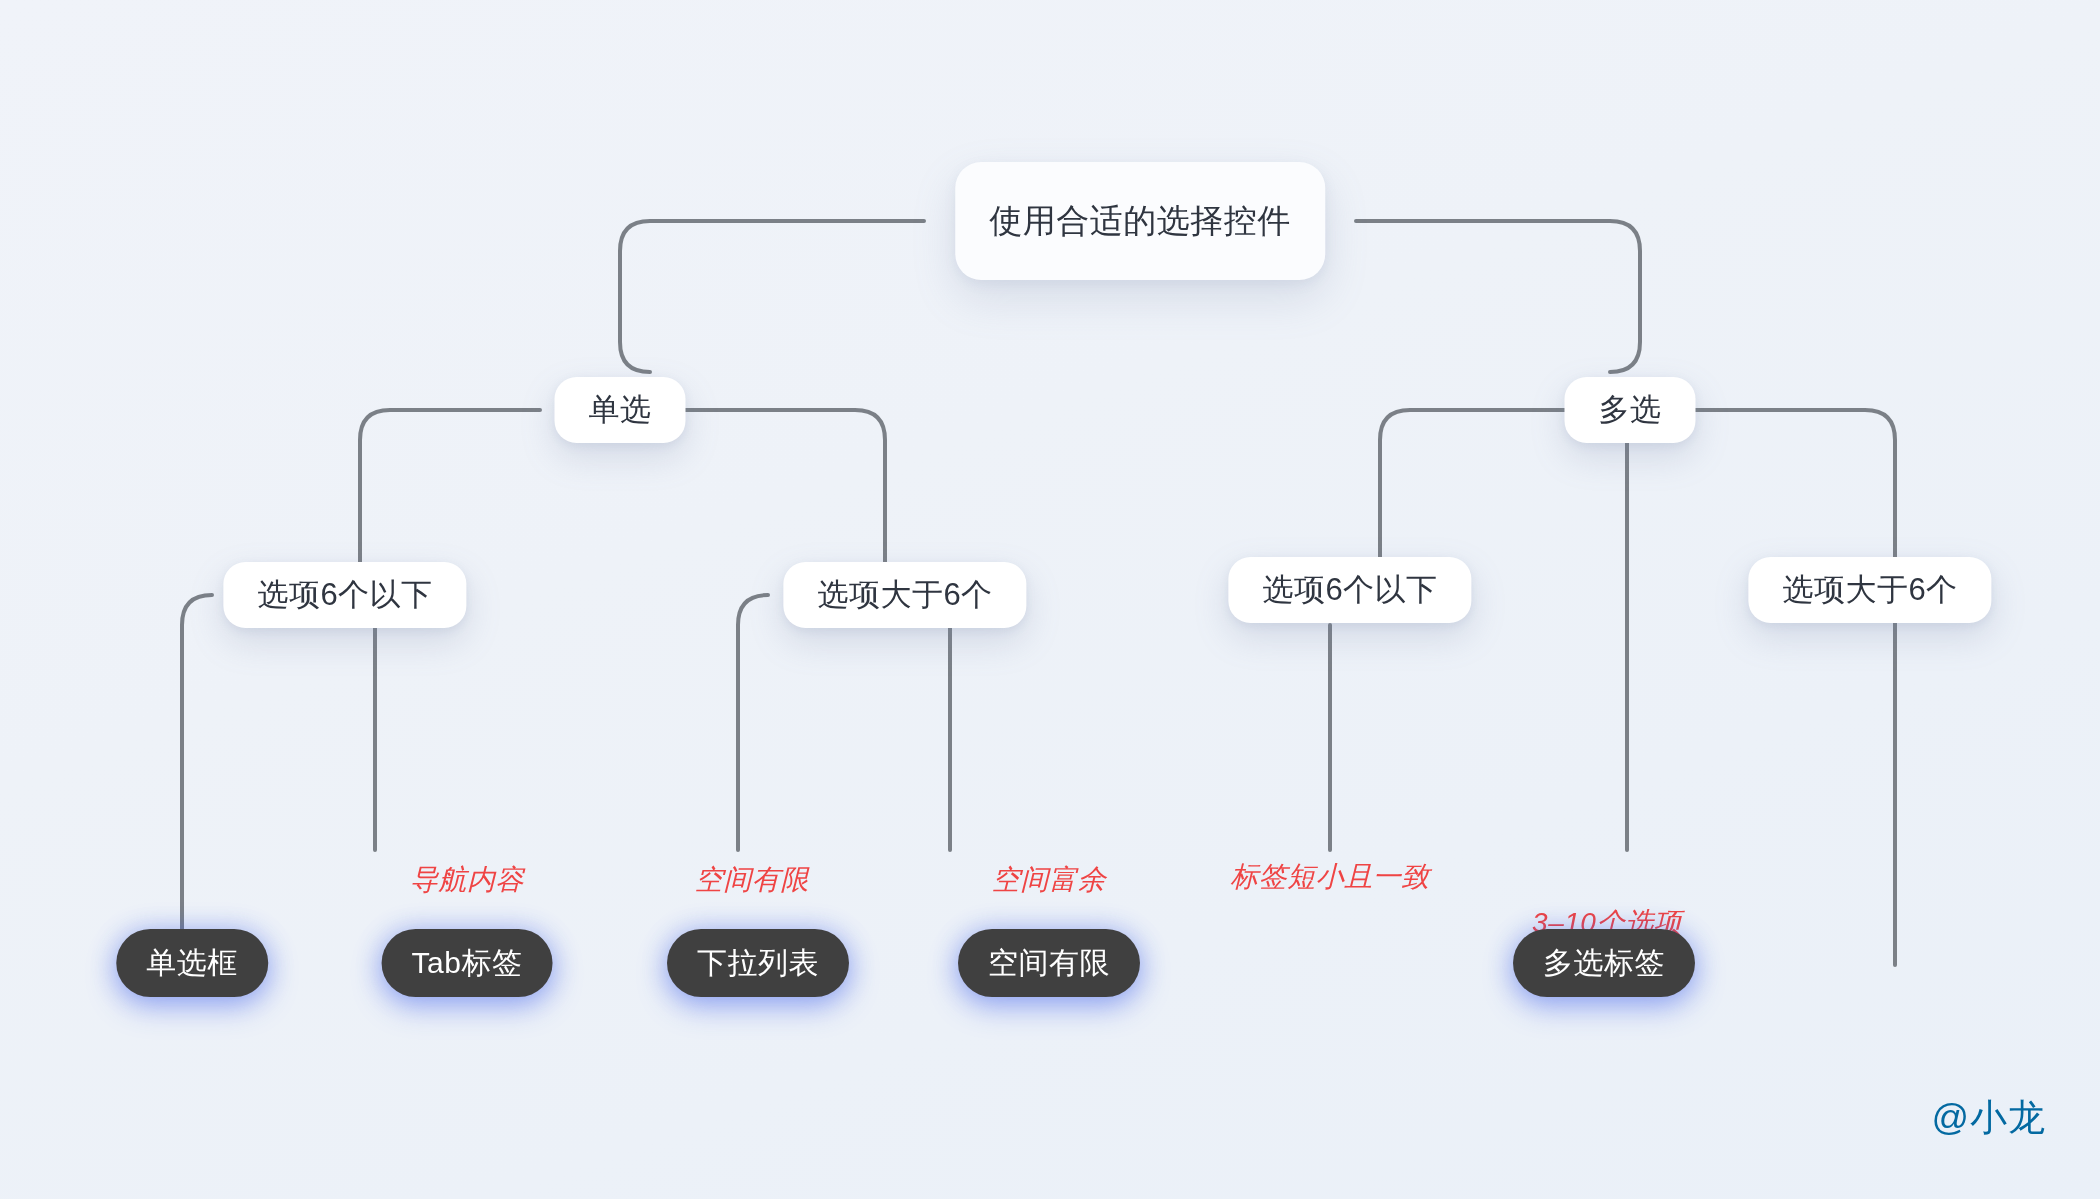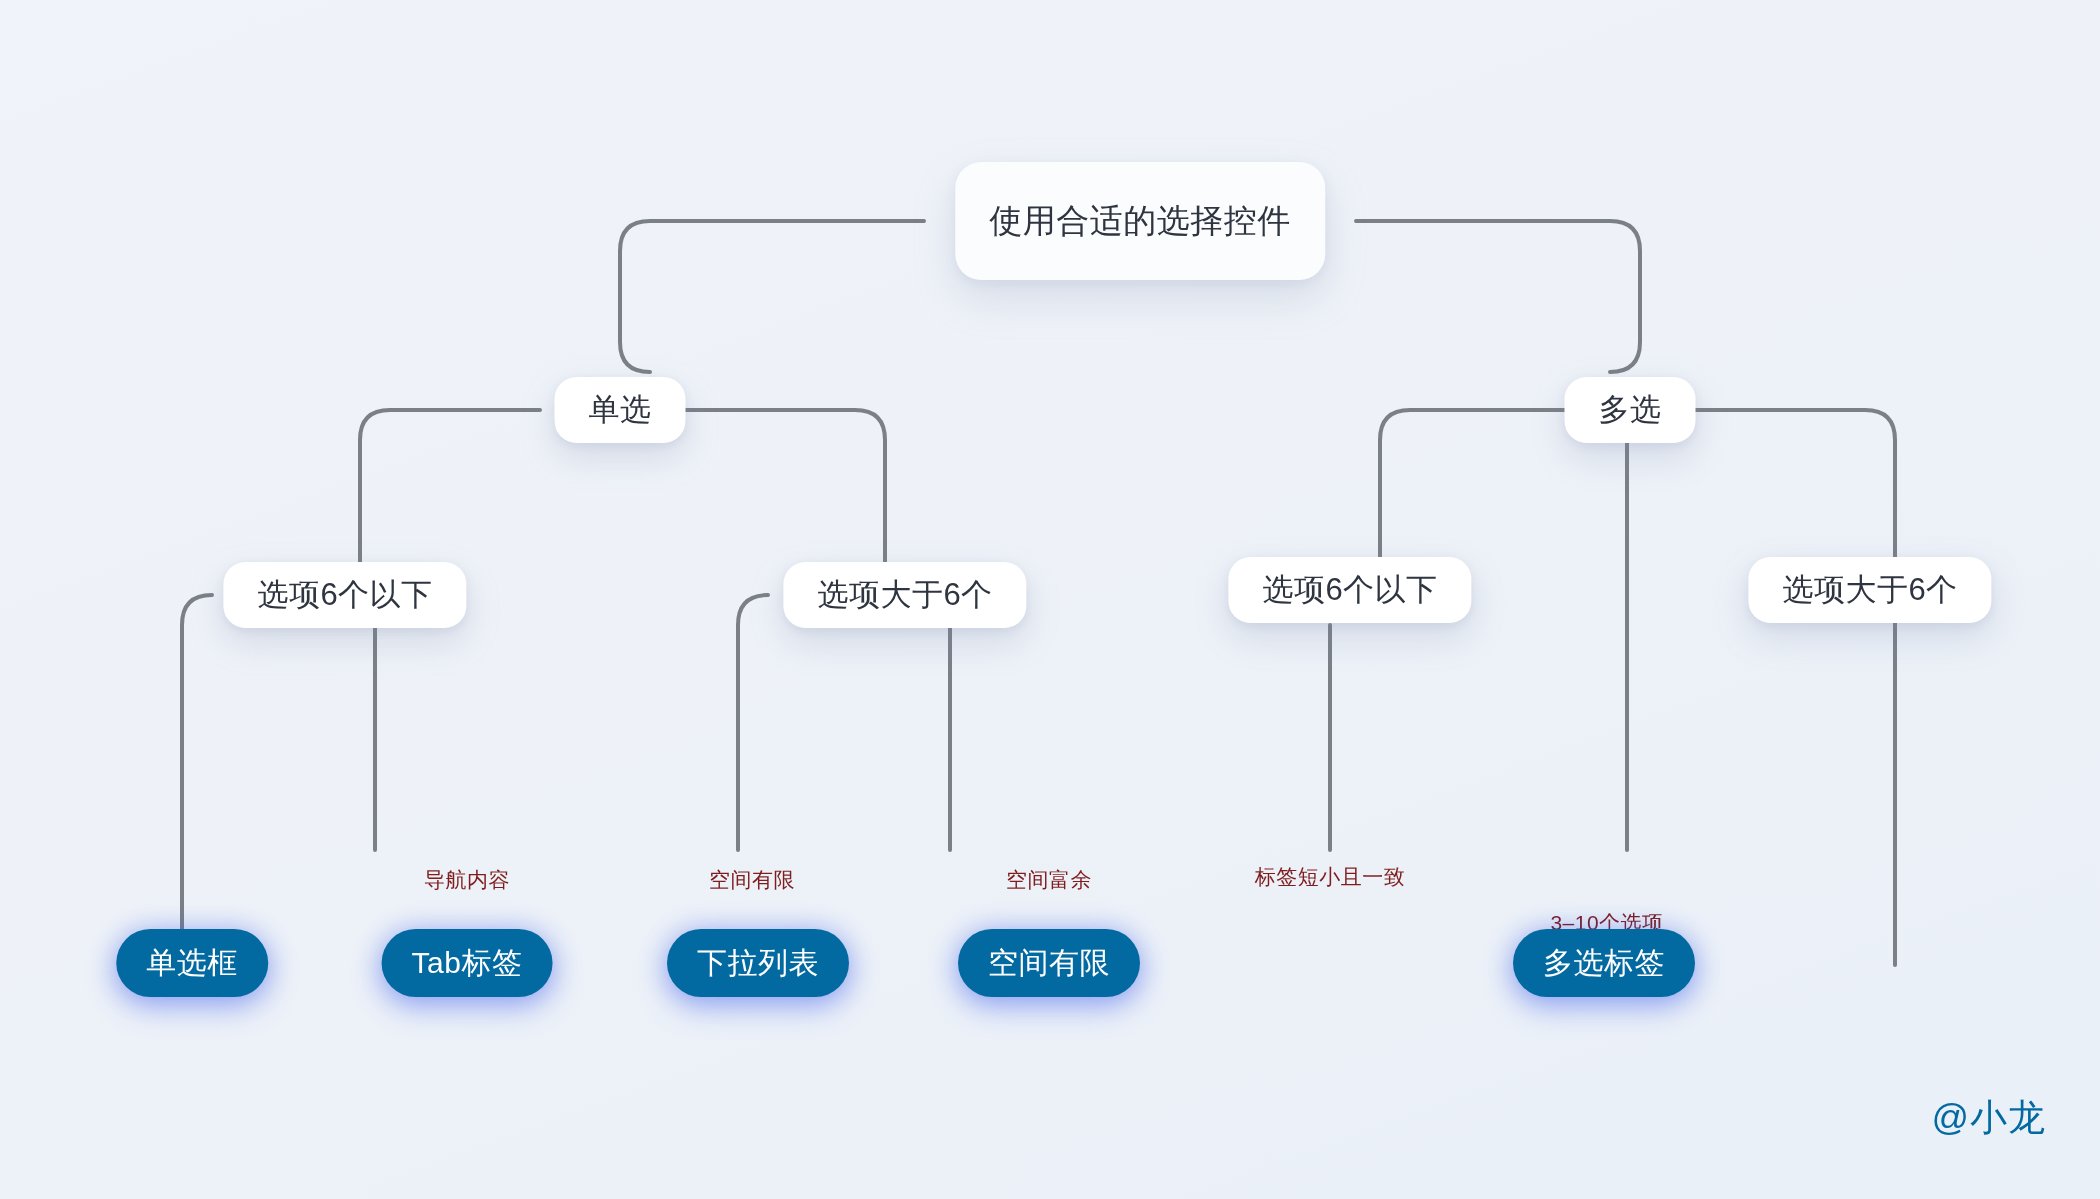--- a/index.html
+++ b/index.html
@@ -51,37 +51,38 @@
   .node-root {
     height: 118px;
     border-radius: 26px;
     font-size: 33px;
     background: #fbfcfe;
     box-shadow: 0 18px 44px rgba(119, 134, 168, 0.20),
                 0 4px 12px rgba(119, 134, 168, 0.10);
   }
   
   .node-pill {
-    background: #0369a1;
+    background: #404040;
     color: #ffffff;
     border-radius: 34px;
     font-size: 30px;
     height: 68px;
     padding: 16px 30px;
     letter-spacing: 0.5px;
     box-shadow: 0 10px 30px rgba(53, 88, 236, 0.38),
                 0 0 26px rgba(53, 88, 236, 0.28);
   }
   
   .node-caption {
-    color: #7f1d1d;
-    font-size: 21px;
+    color: #ef4444;
+    font-size: 28px;
     background: transparent;
     height: 40px;
     letter-spacing: 0.5px;
+    font-style: italic;
   }
   .watermark {
     position: absolute;
     right: 54px;
     bottom: 56px;
     color: #0369a1;
     font-size: 37px;
     letter-spacing: 1px;
   }
 </style>

